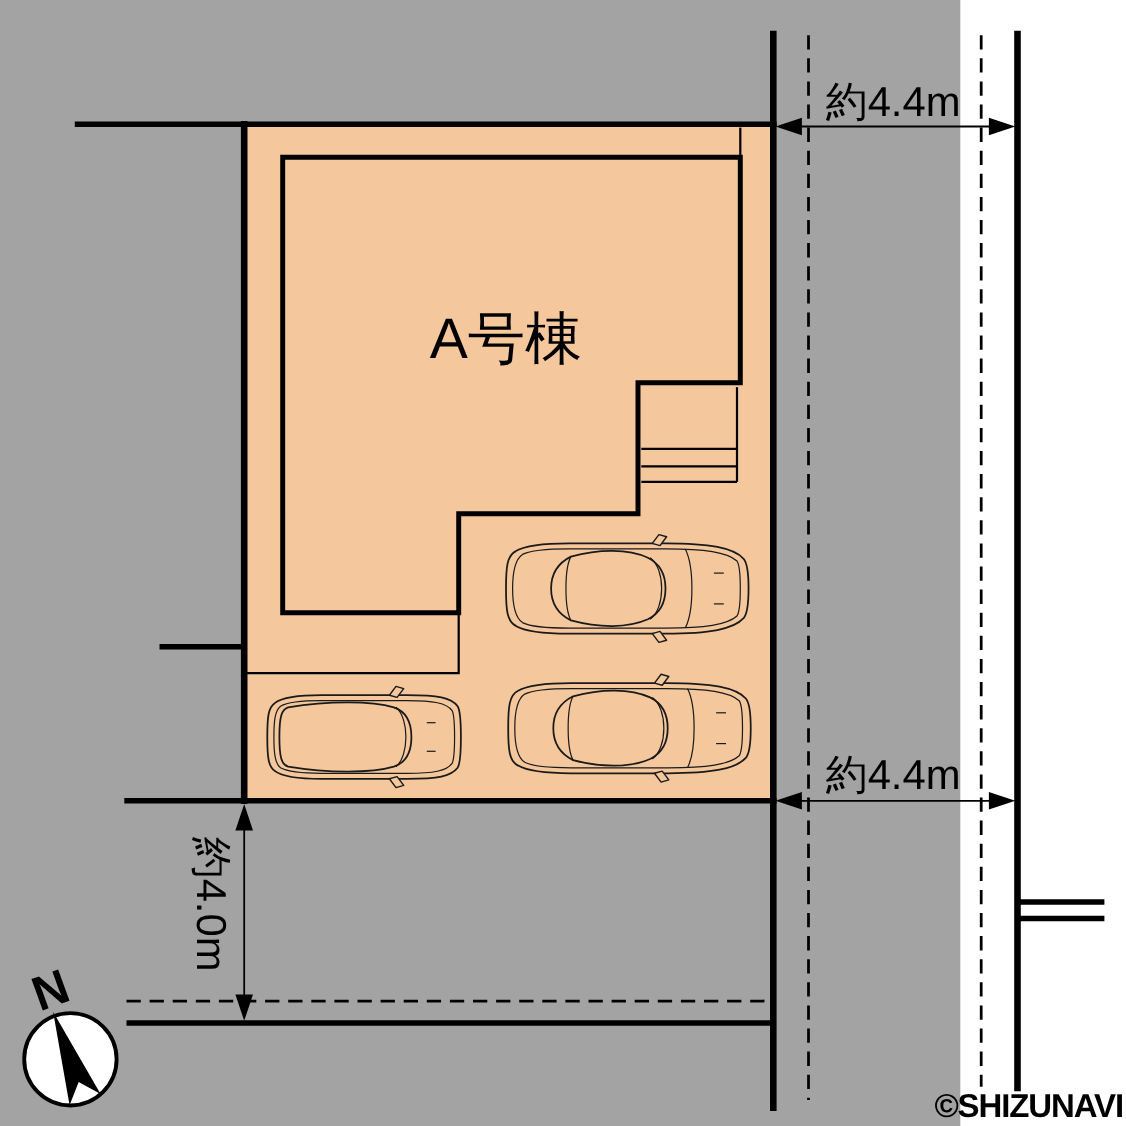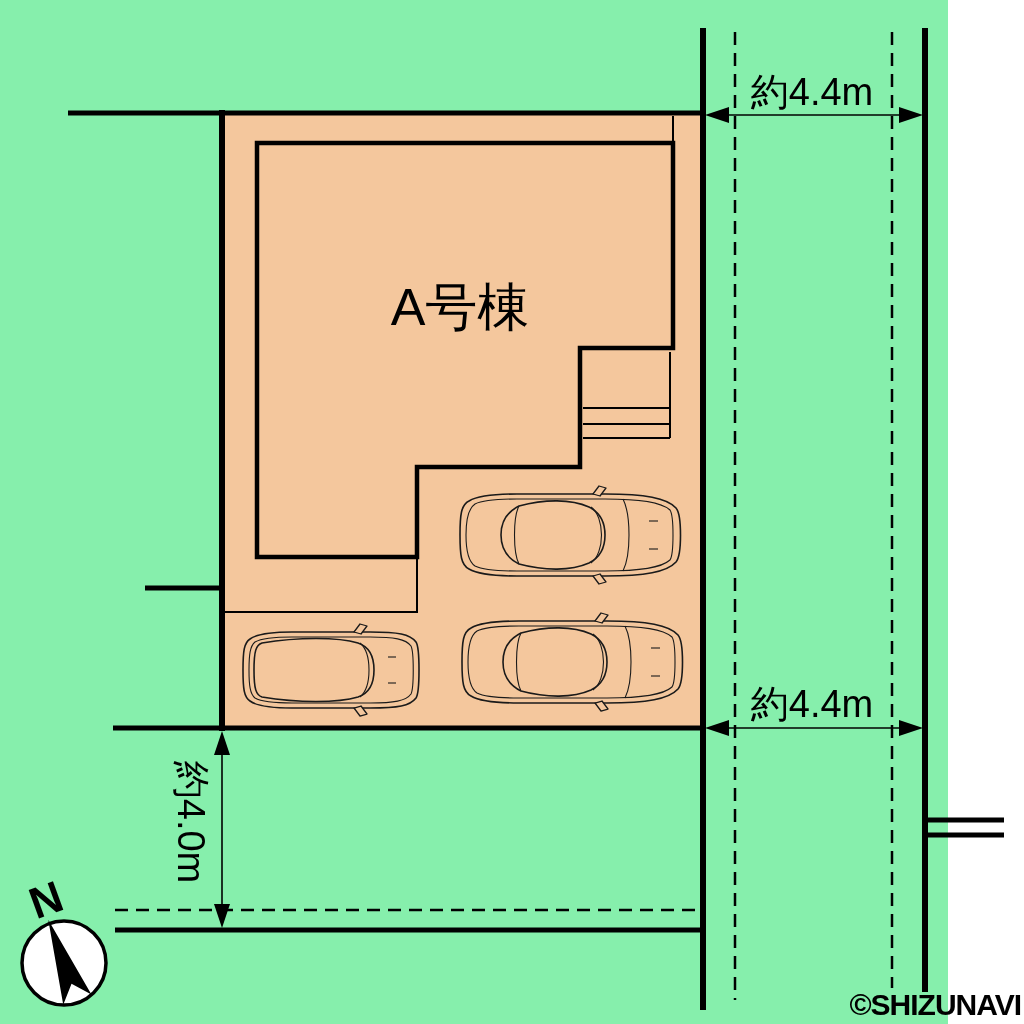--- a/index.html
+++ b/index.html
@@ -6,23 +6,23 @@
     margin: 0;
     padding: 0;
     background: #ffffff;
     width: 1024px;
     height: 1024px;
     overflow: hidden;
     font-family: "Liberation Sans", sans-serif;
   }
   .stage {
     position: relative;
-    width: 948px;
+    width: 873px;
     height: 1024px;
-    background: #86efac;
+    background: #a3a3a3;
   }
   svg { display: block; }
   text {
     font-family: "Liberation Sans", "DejaVu Sans", sans-serif;
     fill: #000000;
   }
   .dim-label { font-size: 38px; }
   .building-label { font-size: 52px; }
   .compass-label { font-size: 44px; font-weight: bold; }
   .watermark { font-size: 30px; font-weight: bold; letter-spacing: -1px; }

